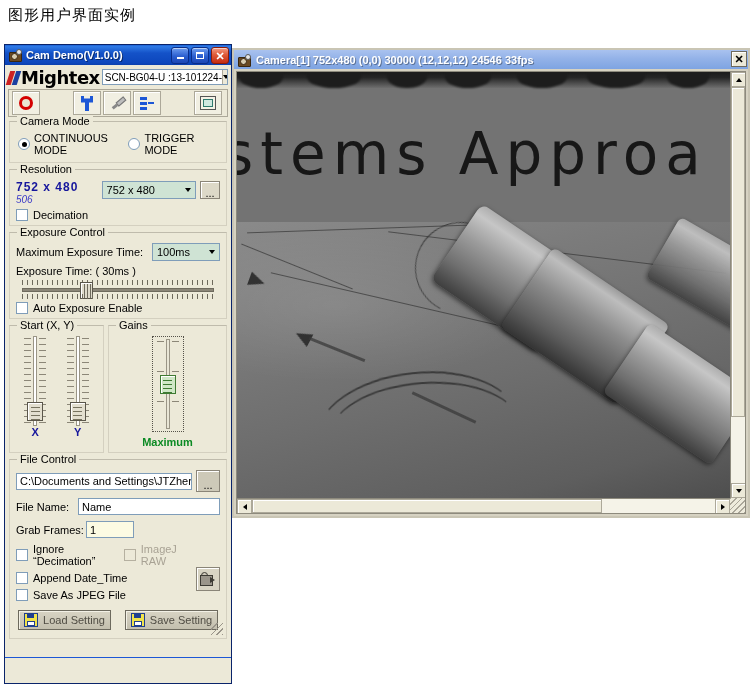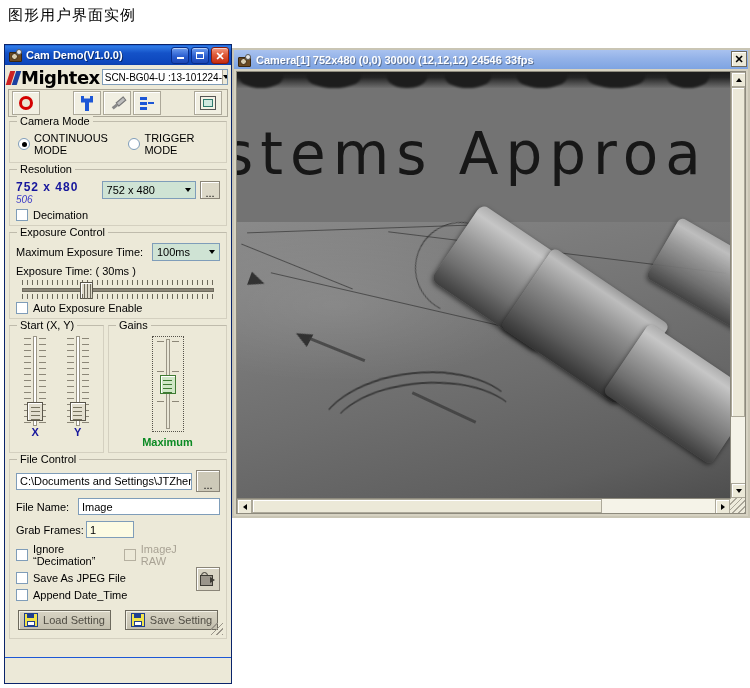--- a/index.html
+++ b/index.html
@@ -537,44 +537,44 @@
         <span class="tbox" style="flex:1;">
           <span>C:\Documents and Settings\JTZheng\</span>
         </span>
         <span class="big-dots-btn">
           <span>...</span>
         </span>
       </div>
       <div class="row" style="margin-top:6px;">
         <span class="lbl" style="width:62px;">File Name:</span>
         <span class="tbox" style="flex:1;">
-          <span>Image</span>
+          <span>Name</span>
         </span>
       </div>
       <div class="row" style="margin-top:6px;">
         <span class="lbl" style="width:70px;">Grab Frames:</span>
         <span class="tbox yellow" style="width:48px;">
           <span>1</span>
         </span>
       </div>
       <div class="row" style="margin-top:5px;align-items:flex-start;">
         <div style="flex:1;">
           <div class="row">
             <span class="cbx"></span>
             <span class="lbl">Ignore “Decimation”</span>
             <span class="cbx disabled" style="margin-left:8px;"></span>
             <span class="lbl txt-disabled">ImageJ RAW</span>
           </div>
           <div class="row" style="margin-top:5px;">
             <span class="cbx"></span>
-            <span class="lbl">Save As JPEG File</span>
+            <span class="lbl">Append Date_Time</span>
           </div>
           <div class="row" style="margin-top:5px;">
             <span class="cbx"></span>
-            <span class="lbl">Append Date_Time</span>
+            <span class="lbl">Save As JPEG File</span>
           </div>
         </div>
         <div style="display:flex;align-items:flex-end;height:48px;">
           <span class="cap-btn">
             <span class="ic-vidcam">
                 <span class="rl"></span>
                 <span class="bd"></span>
                 <span class="ln"></span>
               </span>
           </span>

